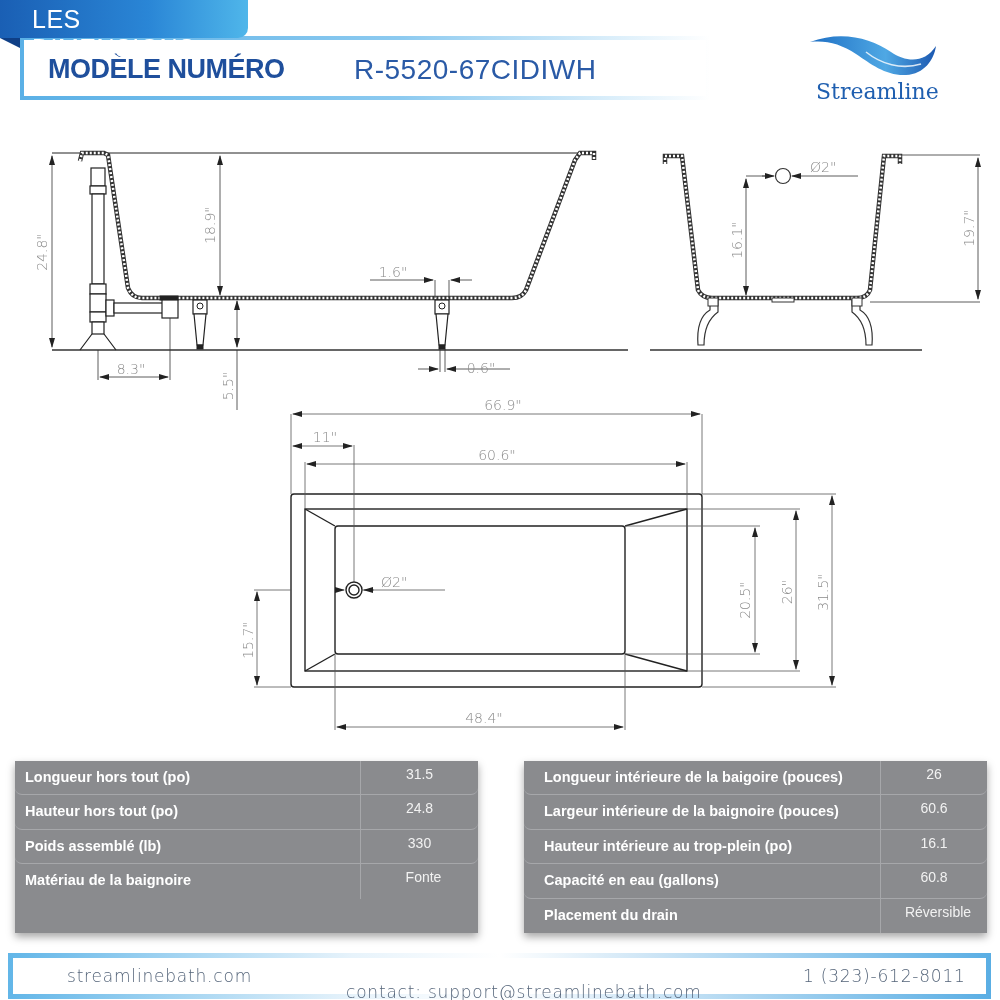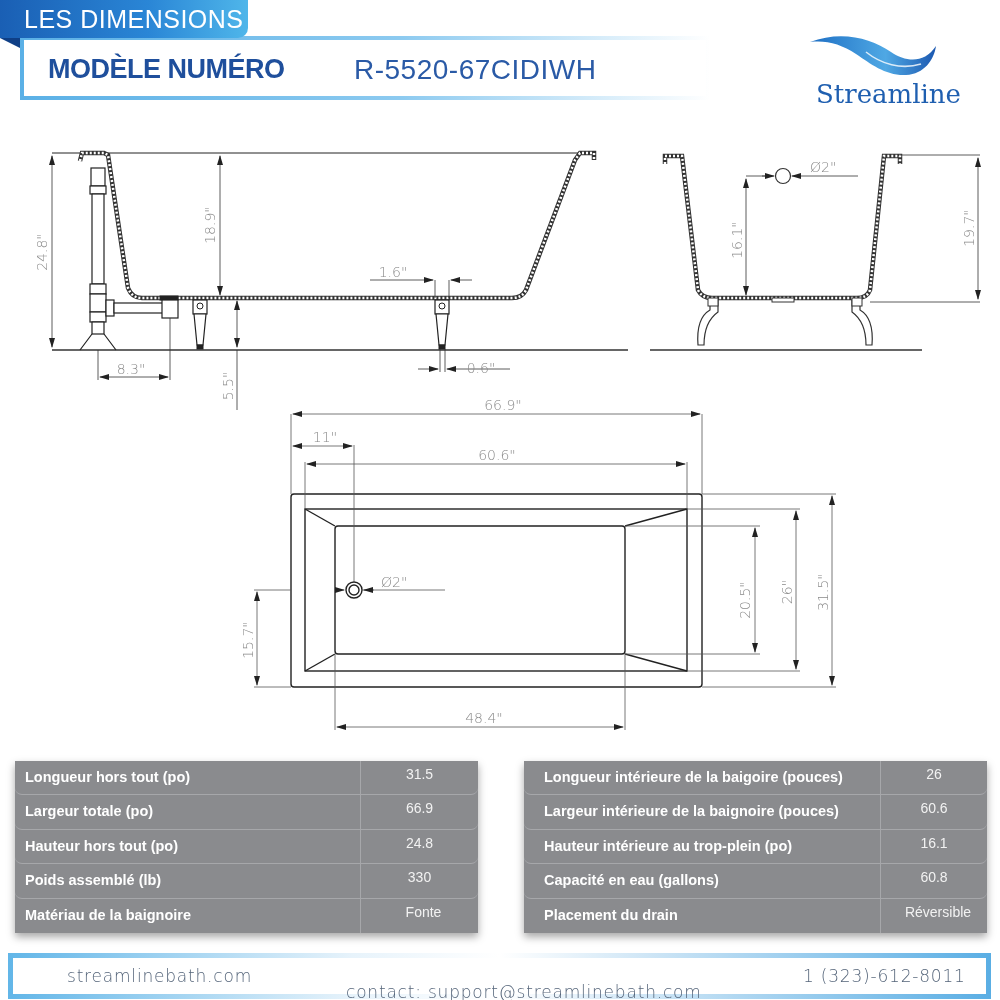--- a/index.html
+++ b/index.html
@@ -5,21 +5,21 @@
   * { box-sizing: border-box; margin: 0; padding: 0; }
   html, body { width: 1000px; height: 1000px; background: #ffffff; overflow: hidden; }
   body { position: relative; font-family: "Liberation Sans", sans-serif; color: #222; }
 
   
   .tab-label {
     position: absolute; left: 0; top: 0; width: 248px; height: 38px;
     background: linear-gradient(90deg, #1a5fb4 0%, #2a86d6 60%, #4fb6ea 100%);
     border-radius: 0 0 10px 0;
     color: #ffffff; font-size: 25px; letter-spacing: 0.5px;
-    padding: 5px 0 0 24px; font-weight: normal; z-index: 3;
+    padding: 5px 0 0 32px; font-weight: normal; z-index: 3;
   }
   .tab-fold {
     position: absolute; left: 0; top: 38px; width: 0; height: 0;
     border-top: 10px solid #0f3f86; border-left: 20px solid transparent; z-index: 2;
   }
   .model-bar {
     position: absolute; left: 20px; top: 36px; width: 690px; height: 64px;
     border: 4px solid transparent;
     background:
       linear-gradient(#fff,#fff) padding-box,
@@ -29,21 +29,21 @@
     position: absolute; left: 24px; top: 14px; font-size: 27px; font-weight: bold;
     color: #1f4f9c; letter-spacing: -0.5px;
   }
   .model-bar .value {
     position: absolute; left: 330px; top: 14px; font-size: 28px; color: #2a5aa6;
     letter-spacing: 0.5px;
   }
   .logo { position: absolute; left: 806px; top: 30px; width: 140px; height: 80px; }
   .logo-text {
     position: absolute; left: 816px; top: 79px; font-family: "DejaVu Serif", serif;
-    font-size: 26px; color: #1f5fb0;
+    font-size: 22px; color: #1f5fb0;
   }
 
   
   svg.drawing { position: absolute; left: 0; top: 0; overflow: visible; }
   .dim-text { font-family: "DejaVu Sans", sans-serif; font-size: 14px; fill: #8a8a8a; font-weight: 200; }
 
   
   .spec-table {
     position: absolute; top: 761px; height: 172px;
     background: #8a8b8e; box-shadow: 0 4px 8px rgba(0,0,0,0.35);
@@ -242,24 +242,20 @@
   <text class="dim-text" transform="translate(253,640) rotate(-90)" text-anchor="middle">15.7"</text>
   <text class="dim-text" x="484" y="723" text-anchor="middle">48.4"</text>
 </svg>
 
 <div class="spec-table left">
   <div class="spec-row">
     <div class="spec-key">Longueur hors tout (po)</div>
     <div class="spec-val">31.5</div>
   </div>
   <div class="spec-row">
-    <div class="spec-key">Largeur totale (po)</div>
-    <div class="spec-val">66.9</div>
-  </div>
-  <div class="spec-row">
     <div class="spec-key">Hauteur hors tout (po)</div>
     <div class="spec-val">24.8</div>
   </div>
   <div class="spec-row">
     <div class="spec-key">Poids assemblé (lb)</div>
     <div class="spec-val">330</div>
   </div>
   <div class="spec-row">
     <div class="spec-key">Matériau de la baignoire</div>
     <div class="spec-val">Fonte</div>

